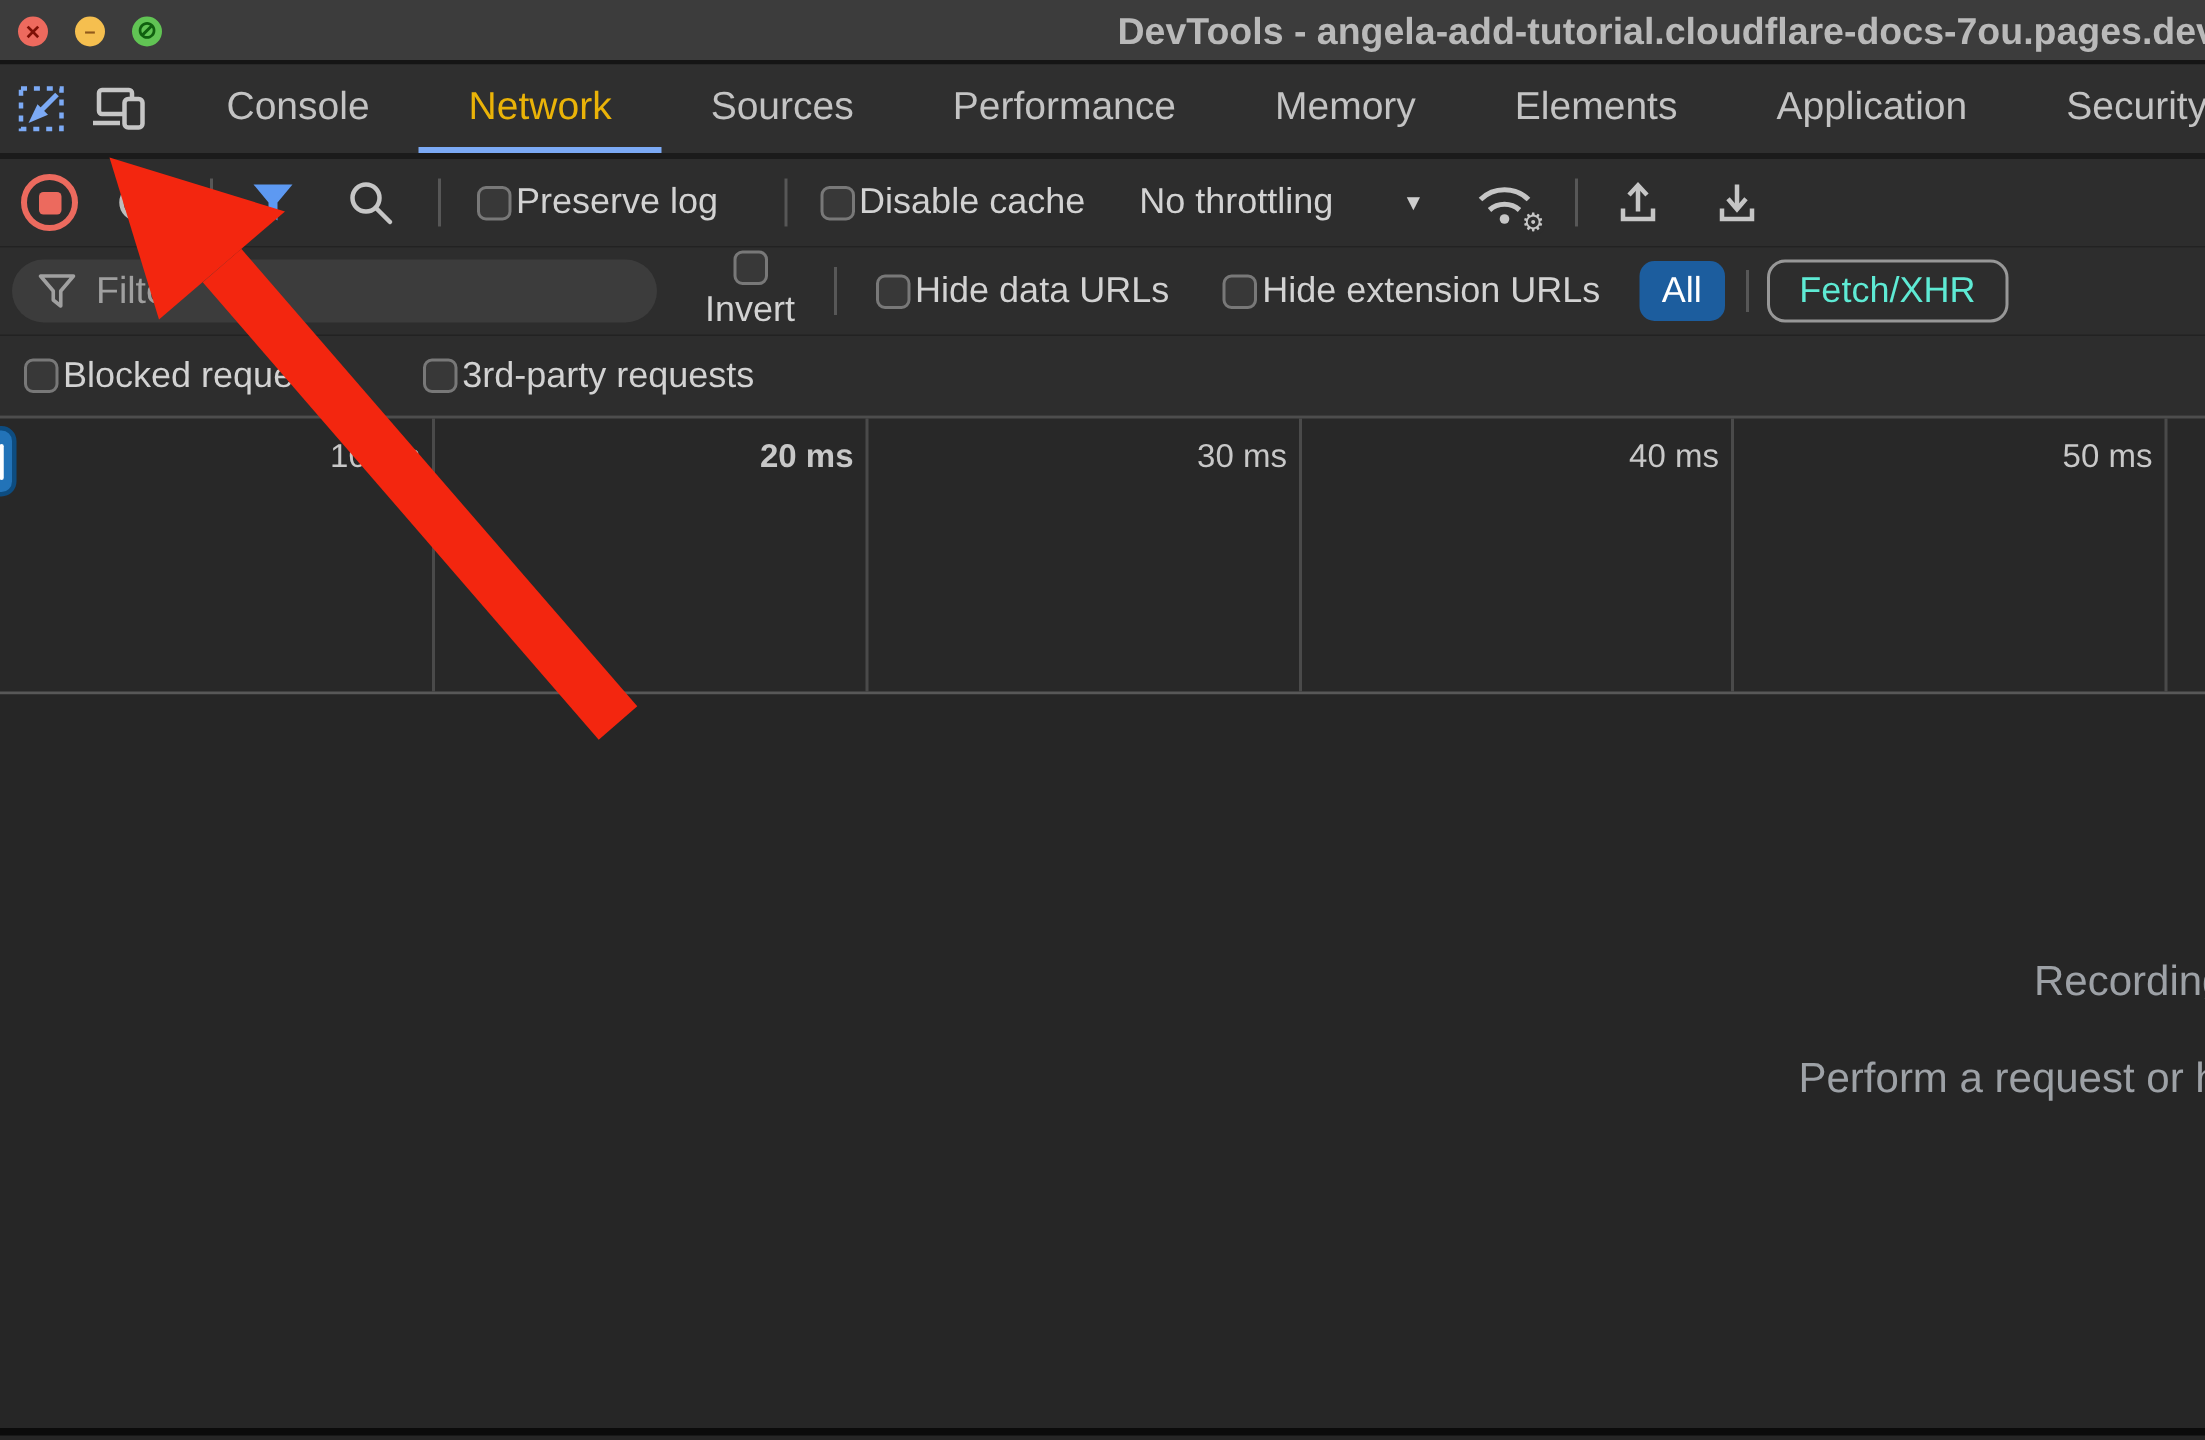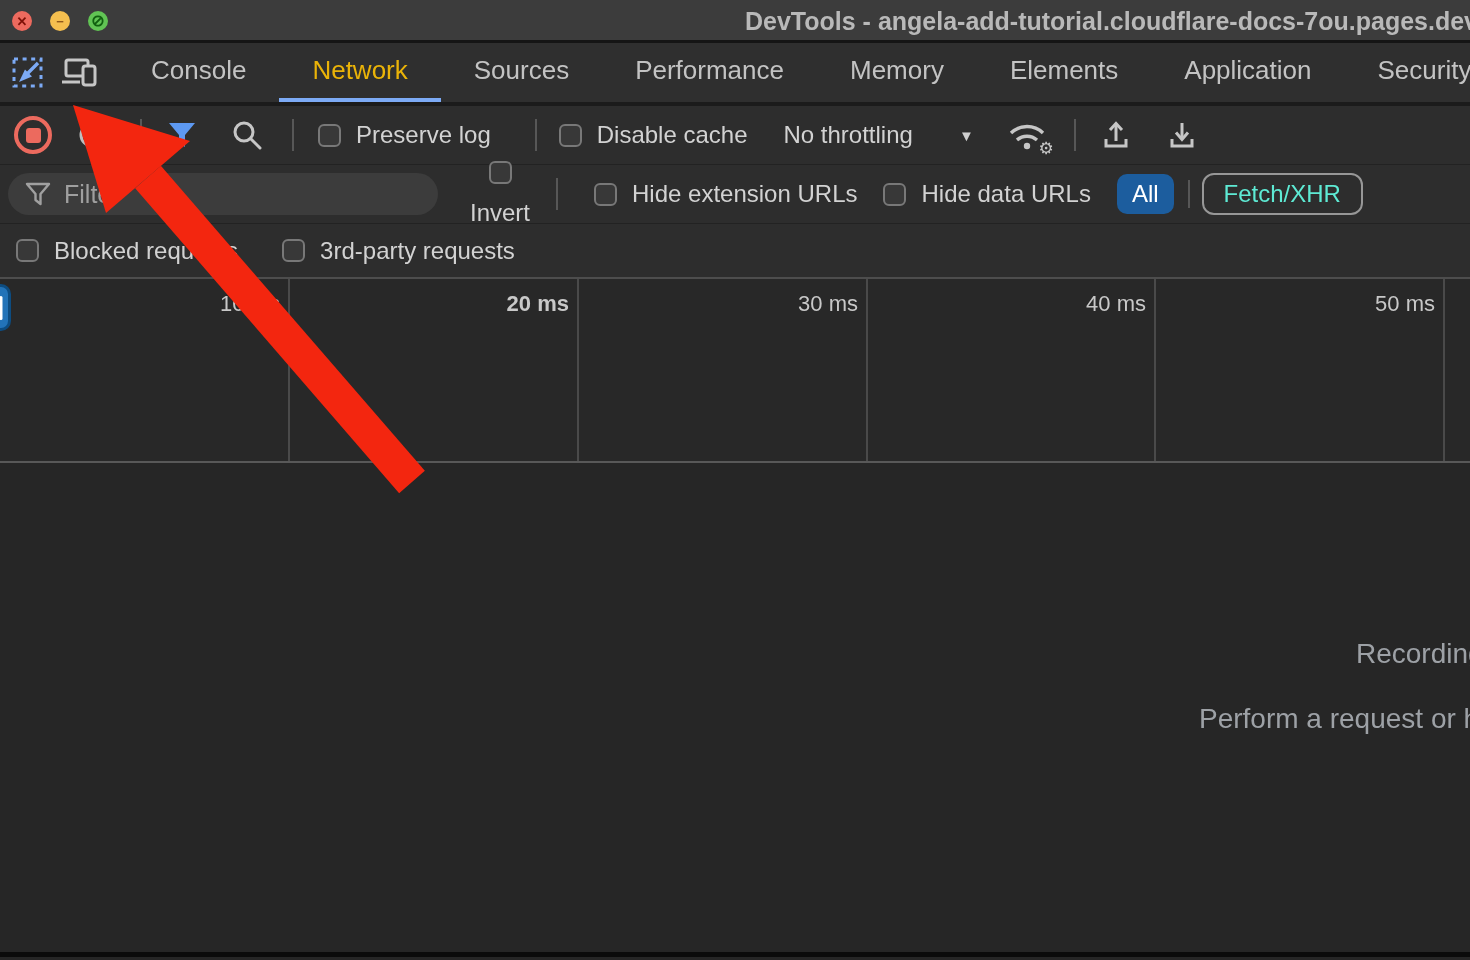--- a/index.html
+++ b/index.html
@@ -66,21 +66,21 @@
     width:38px; height:38px; border-radius:50%;
     border:4px solid #ec6a5e; background:transparent;
     display:flex; align-items:center; justify-content:center;
     margin-left:14px; cursor:pointer; flex:0 0 auto;
   }
   .record-btn .sq { width:15px; height:15px; border-radius:3px; background:#ec6a5e; }
   .clear-btn { margin-left:26px; cursor:pointer; flex:0 0 auto; background:none; border:none; }
 
   .tool-icon { background:none; border:none; cursor:pointer; flex:0 0 auto; display:flex; align-items:center; }
 
-  .chk-group { display:flex; align-items:center; gap:15px; flex:0 0 auto; cursor:pointer; }
+  .chk-group { display:flex; align-items:center; gap:3px; flex:0 0 auto; cursor:pointer; }
   .chk {
     width:23px; height:23px; border-radius:6px;
     border:2.5px solid #787878; background:#383838; flex:0 0 auto; cursor:pointer;
   }
   .chk-label { font-size:24px; color:#d2d2d2; white-space:nowrap; }
 
   .throttle { display:flex; align-items:center; margin-left:24px; cursor:pointer; flex:0 0 auto; }
   .throttle-value { font-size:24px; color:#d2d2d2; white-space:nowrap;margin-left:12px; }
   .dd-arrow { font-size:15px; color:#cfcfcf; margin-left:46px; }
 
@@ -272,39 +272,39 @@
         <polygon points="3,4 25,4 16.5,14 16.5,24 11.5,20 11.5,14" fill="none" stroke="#a0a0a0" stroke-width="2.4" stroke-linejoin="round"></polygon>
       </svg>
     </span>
     <input type="text" placeholder="Filter" style="">
   </div>
   <div class="chk-group" style="margin-left:32px;flex-direction:column;">
     <span class="chk"></span>
     <span class="chk-label">Invert</span>
   </div>
   <div class="vsep" style="margin-left:26px;"></div>
+  <div class="chk-group" style="margin-left:26px;">
+    <span class="chk"></span>
+    <span class="chk-label">Hide data URLs</span>
+  </div>
   <div class="chk-group" style="margin-left:36px;">
     <span class="chk"></span>
     <span class="chk-label">Hide extension URLs</span>
-  </div>
-  <div class="chk-group" style="margin-left:26px;">
-    <span class="chk"></span>
-    <span class="chk-label">Hide data URLs</span>
   </div>
   <button class="chip-all">All</button>
   <div class="vsep" style="margin-left:14px; height:28px;"></div>
   <button class="chip-fetch">Fetch/XHR</button>
 </div>
 
 <div class="trow row3">
   <div class="chk-group" style="margin-left:16px;">
     <span class="chk"></span>
     <span class="chk-label">Blocked requests</span>
   </div>
-  <div class="chk-group" style="margin-left:44px;">
+  <div class="chk-group" style="margin-left:56px;">
     <span class="chk"></span>
     <span class="chk-label">3rd-party requests</span>
   </div>
 </div>
 
 <div class="overview">
   <div class="gridline" style="left:288px;">
     <span class="tick">10 ms</span>
   </div>
   <div class="gridline" style="left:577px;font-weight:bold;">

